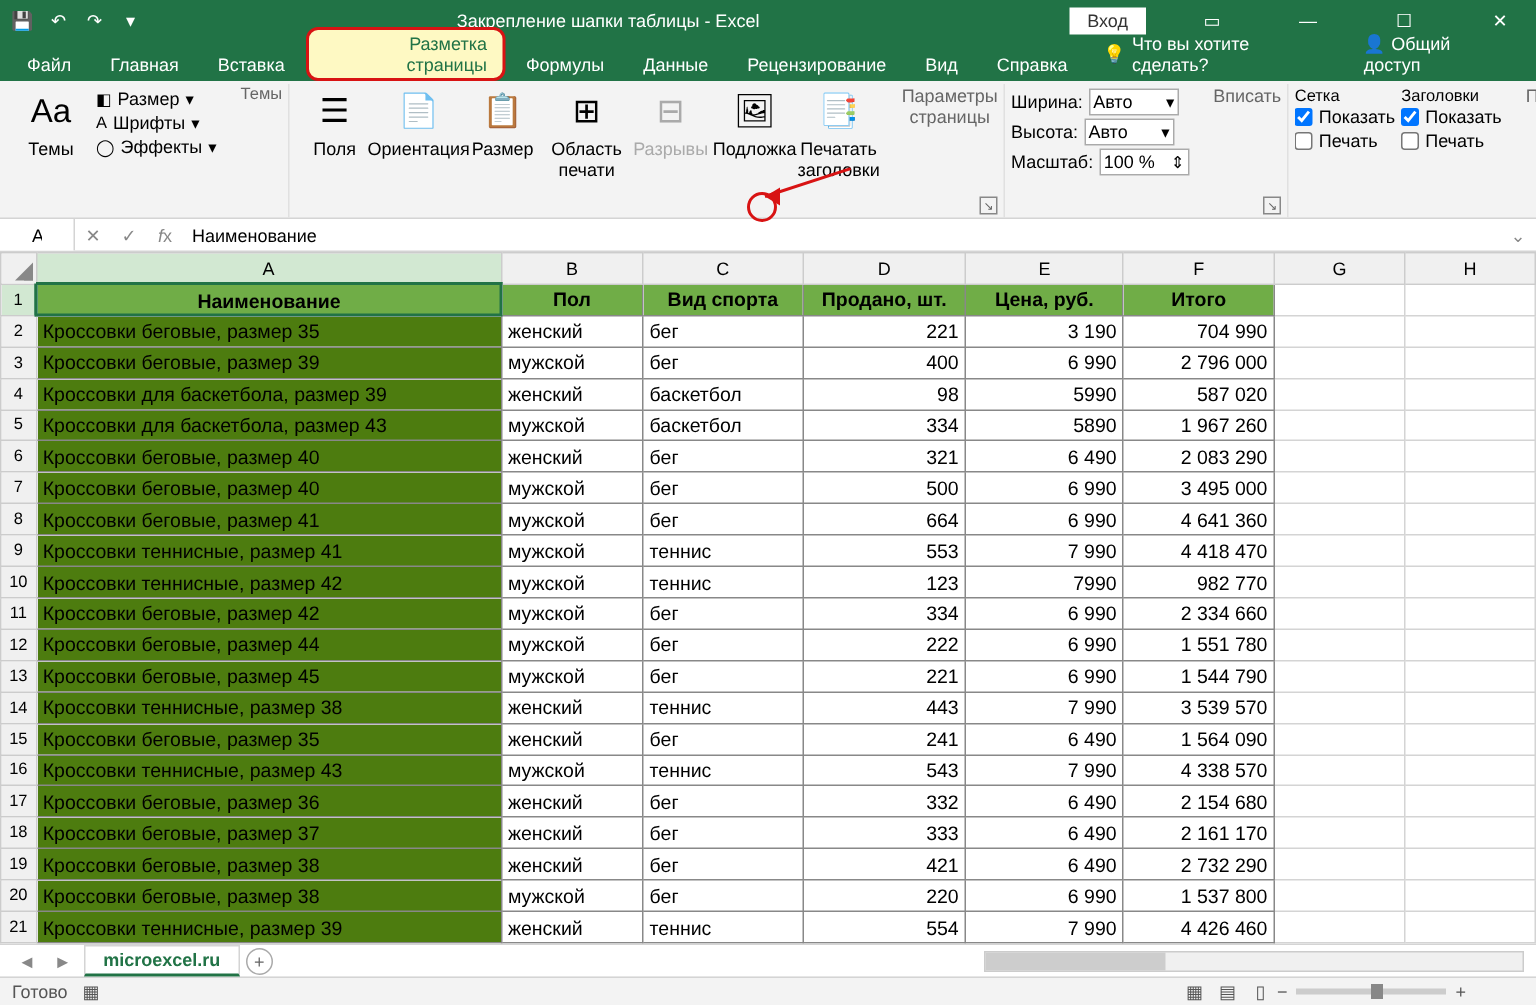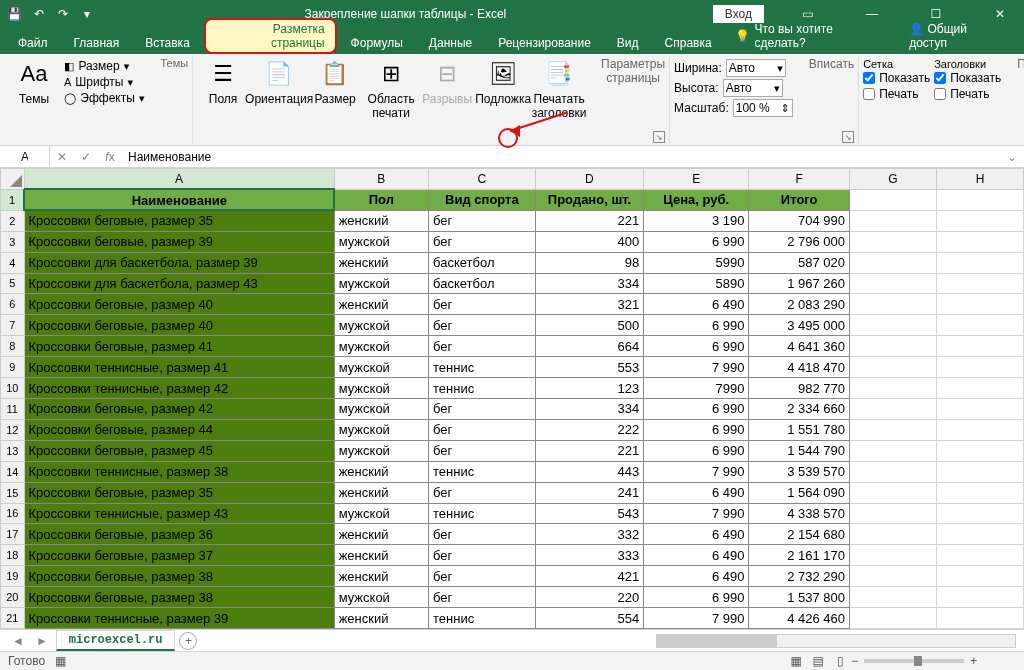--- a/index.html
+++ b/index.html
@@ -42,21 +42,21 @@
 .row-head.sel{background:#d2e8d2;border-right:2px solid #217346;}
 td{border:1px solid #888;height:20px;padding:0 4px;font-size:13px;white-space:nowrap;overflow:hidden;}
 td.hdr{background:#70ad47;color:#000;font-weight:bold;text-align:center;}
 td.name{background:#4d7c0f;text-align:left;}
 td.center{text-align:left;}
 td.right{text-align:right;}
 td.empty{border:1px solid #d4d4d4;}
 td.selcell{outline:2px solid #217346;outline-offset:-1px;}
 .sheet-tabs{height:22px;background:#fff;border-top:1px solid #d4d4d4;display:flex;align-items:center;gap:4px;padding:0 8px;}
 .sheet-nav{color:#888;padding:0 4px;}
-.sheet-tab{padding:2px 12px;border:1px solid #d4d4d4;background:#fff;font-weight:bold;color:#217346;font-size:12px;border-bottom:2px solid #217346;font-family:Liberation Mono, monospace;}
+.sheet-tab{padding:2px 12px;border:1px solid #d4d4d4;background:#fff;font-weight:bold;color:#217346;font-size:12px;border-bottom:2px solid #217346;}
 .add-sheet{width:18px;height:18px;border:1px solid #aaa;border-radius:50%;display:flex;align-items:center;justify-content:center;color:#666;}
 .hscroll{margin-left:auto;width:360px;height:14px;background:#f0f0f0;border:1px solid #ccc;position:relative;}
 .hscroll .thumb{position:absolute;left:0;width:120px;height:100%;background:#cdcdcd;}
 .status{height:19px;background:#f3f3f3;border-top:1px solid #d4d4d4;display:flex;align-items:center;padding:0 8px;font-size:11px;color:#555;}
 .status .spacer{flex:1;}
 .zoom-slider{width:100px;height:4px;background:#ccc;margin:0 6px;position:relative;}
 .zoom-slider .knob{position:absolute;left:50%;top:-3px;width:8px;height:10px;background:#888;}
 .view-btn{width:22px;text-align:center;}
 .arrow-annot{position:absolute;left:510px;top:130px;pointer-events:none;z-index:50;}
 .arrow-line{width:60px;height:2px;background:#d81313;transform:rotate(-18deg);transform-origin:left center;}

